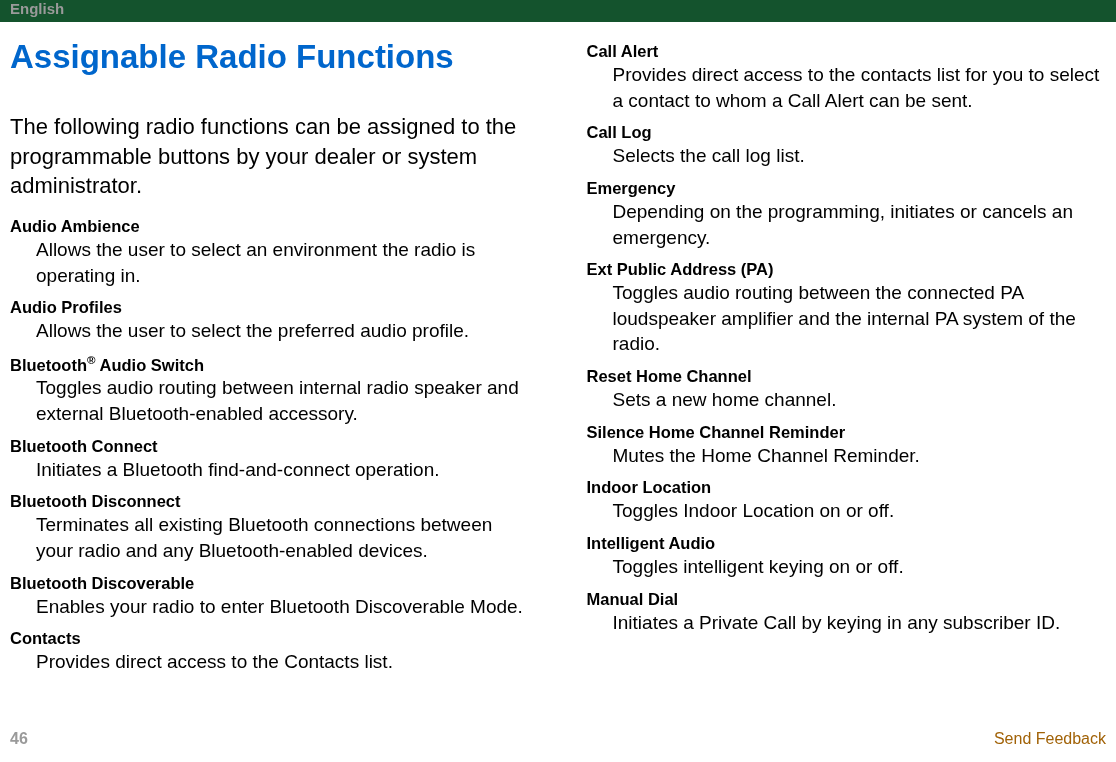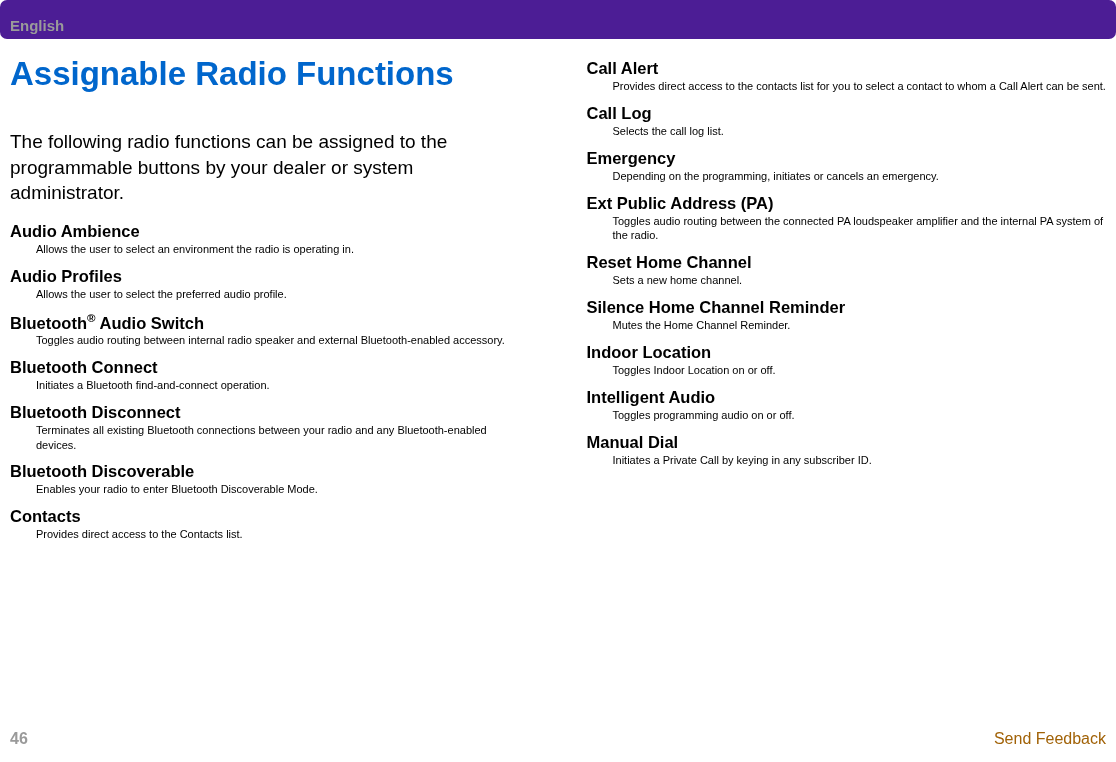--- a/index.html
+++ b/index.html
@@ -9,23 +9,22 @@
     }
     body {
       font-family: Arial, Helvetica, sans-serif;
       width: 1116px;
       height: 762px;
       background: #ffffff;
       position: relative;
       overflow: hidden;
     }
     .header-bar {
-      background: #4c1d95;
-      padding: 17px 10px 4px 10px;
-      border-radius: 7px;
+      background: #14532d;
+      padding: 0 10px 4px 10px;
     }
     .header-lang {
       color: #9a9a9a;
       font-weight: bold;
       font-size: 15px;
     }
     .content {
       display: flex;
       padding: 8px 10px 0 10px;
       gap: 29px;
@@ -34,35 +33,35 @@
       flex: 1;
     }
     .page-title {
       color: #0066cc;
       font-size: 33px;
       font-weight: bold;
       margin-bottom: 18px;
       margin-top: 8px;
     }
     .intro {
-      font-size: 19px;
+      font-size: 22px;
       line-height: 1.35;
       margin-bottom: 16px;
       margin-top: 36px;
     }
     .def-list {
       margin: 0;
     }
     .dt {
       font-weight: bold;
       font-size: 16.5px;
       margin-top: 10px;
     }
     .dd {
-      font-size: 11px;
+      font-size: 19px;
       margin-left: 26px;
       line-height: 1.35;
       margin-top: 1px;
     }
     .footer {
       position: absolute;
       bottom: 14px;
       left: 0;
       right: 0;
       display: flex;
@@ -140,21 +139,21 @@
       <div class="dt">Reset Home Channel</div>
       <div class="dd">Sets a new home channel.</div>
 
       <div class="dt">Silence Home Channel Reminder</div>
       <div class="dd">Mutes the Home Channel Reminder.</div>
 
       <div class="dt">Indoor Location</div>
       <div class="dd">Toggles Indoor Location on or off.</div>
 
       <div class="dt">Intelligent Audio</div>
-      <div class="dd">Toggles programming audio on or off.</div>
+      <div class="dd">Toggles intelligent keying on or off.</div>
 
       <div class="dt">Manual Dial</div>
       <div class="dd">Initiates a Private Call by keying in any subscriber ID.</div>
     </div>
   </div>
 </div>
 
 <div class="footer">
   <span class="page-number">46</span>
   <span class="send-feedback">Send Feedback</span>

